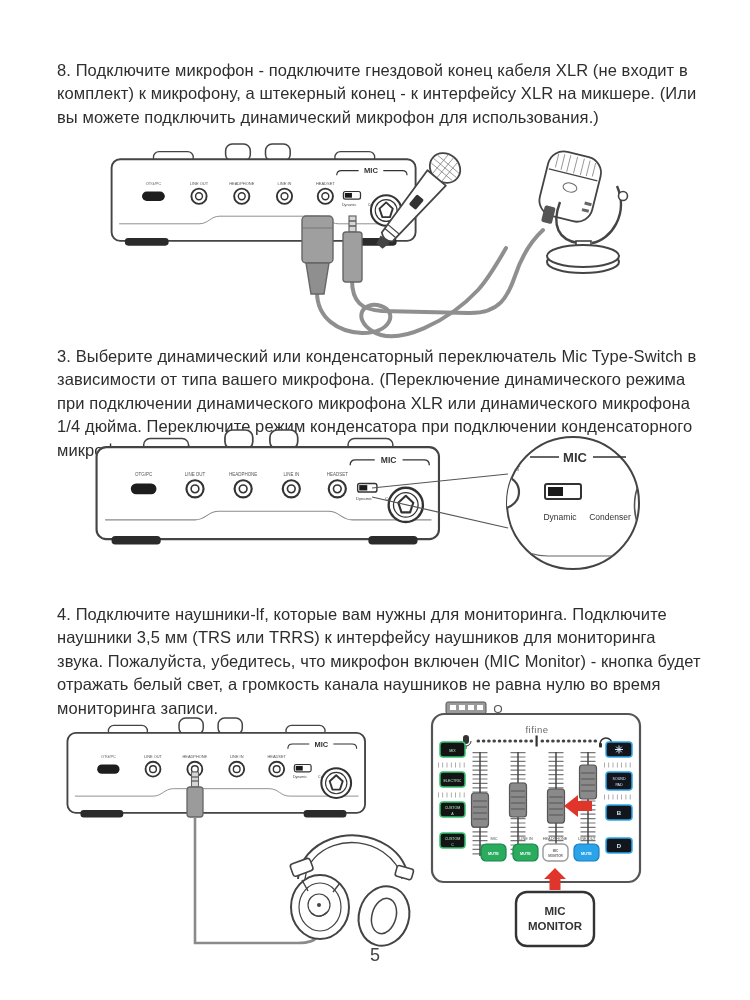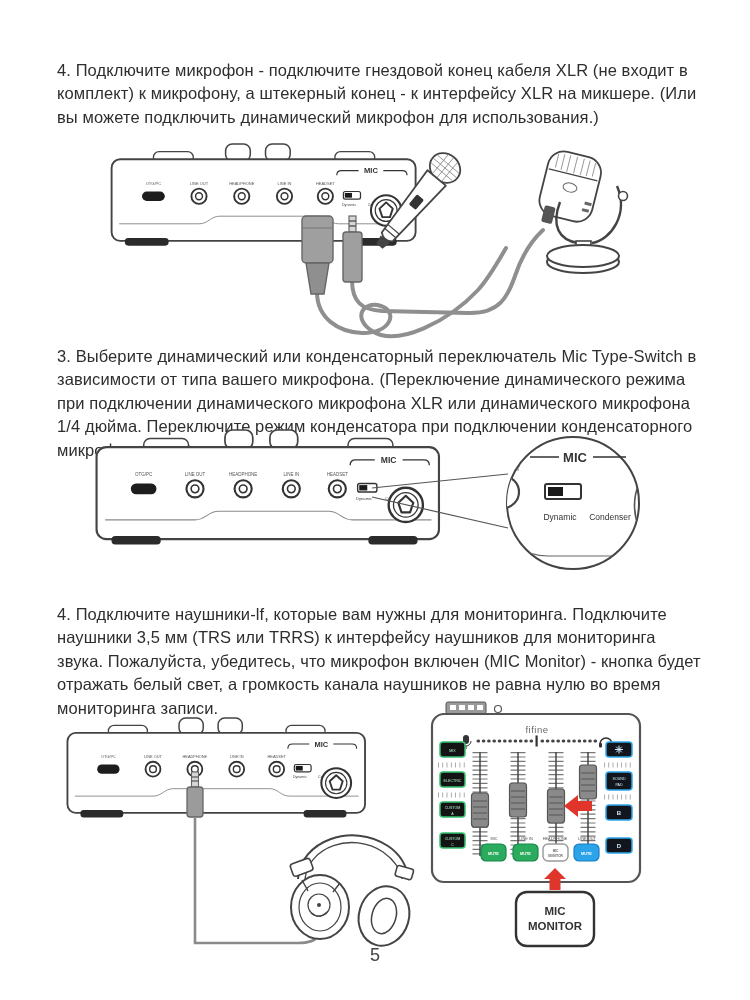--- a/index.html
+++ b/index.html
@@ -24,21 +24,21 @@
   .chlbl{font-size:3.9px;text-anchor:middle;fill:#555;}
   .mutelbl{font-size:3.8px;font-weight:bold;text-anchor:middle;fill:#fff;}
   .mmlbl{font-size:3.1px;font-weight:bold;text-anchor:middle;fill:#666;}
   .boxlbl{font-size:11.5px;font-weight:bold;text-anchor:middle;fill:#333;}
 </style>
 </head>
 <body>
 
 <div class="page">
 
-  <p class="step" style="top:42px">4. Подключите микрофон - подключите гнездовой конец кабеля XLR (не входит в комплект) к микрофону, а штекерный конец - к интерфейсу XLR на микшере. (Или вы можете подключить динамический микрофон для использования.)</p>
+  <p class="step" style="top:42px">8. Подключите микрофон - подключите гнездовой конец кабеля XLR (не входит в комплект) к микрофону, а штекерный конец - к интерфейсу XLR на микшере. (Или вы можете подключить динамический микрофон для использования.)</p>
   <p class="step" style="top:328px">3. Выберите динамический или конденсаторный переключатель Mic Type-Switch в зависимости от типа вашего микрофона. (Переключение динамического режима при подключении динамического микрофона XLR или динамического микрофона 1/4 дюйма. Переключите режим конденсатора при подключении конденсаторного микрофона XLR.)</p>
   <p class="step" style="top:586px">4. Подключите наушники-lf, которые вам нужны для мониторинга. Подключите наушники 3,5 мм (TRS или TRRS) к интерфейсу наушников для мониторинга звука. Пожалуйста, убедитесь, что микрофон включен (MIC Monitor) - кнопка будет отражать белый свет, а громкость канала наушников не равна нулю во время мониторинга записи.</p>
 
   <svg width="750" height="1000" viewBox="0 0 750 1000">
     <defs>
       <g id="mixer-rear">
         <rect x="128" y="0" width="26" height="18" rx="7" fill="#fff" stroke="#444" stroke-width="1.6"></rect>
         <rect x="170" y="0" width="26" height="18" rx="7" fill="#fff" stroke="#444" stroke-width="1.6"></rect>
         <rect x="52" y="8" width="42" height="12" rx="6" fill="#fff" stroke="#444" stroke-width="1.4"></rect>
         <rect x="243" y="8" width="42" height="12" rx="6" fill="#fff" stroke="#444" stroke-width="1.4"></rect>

